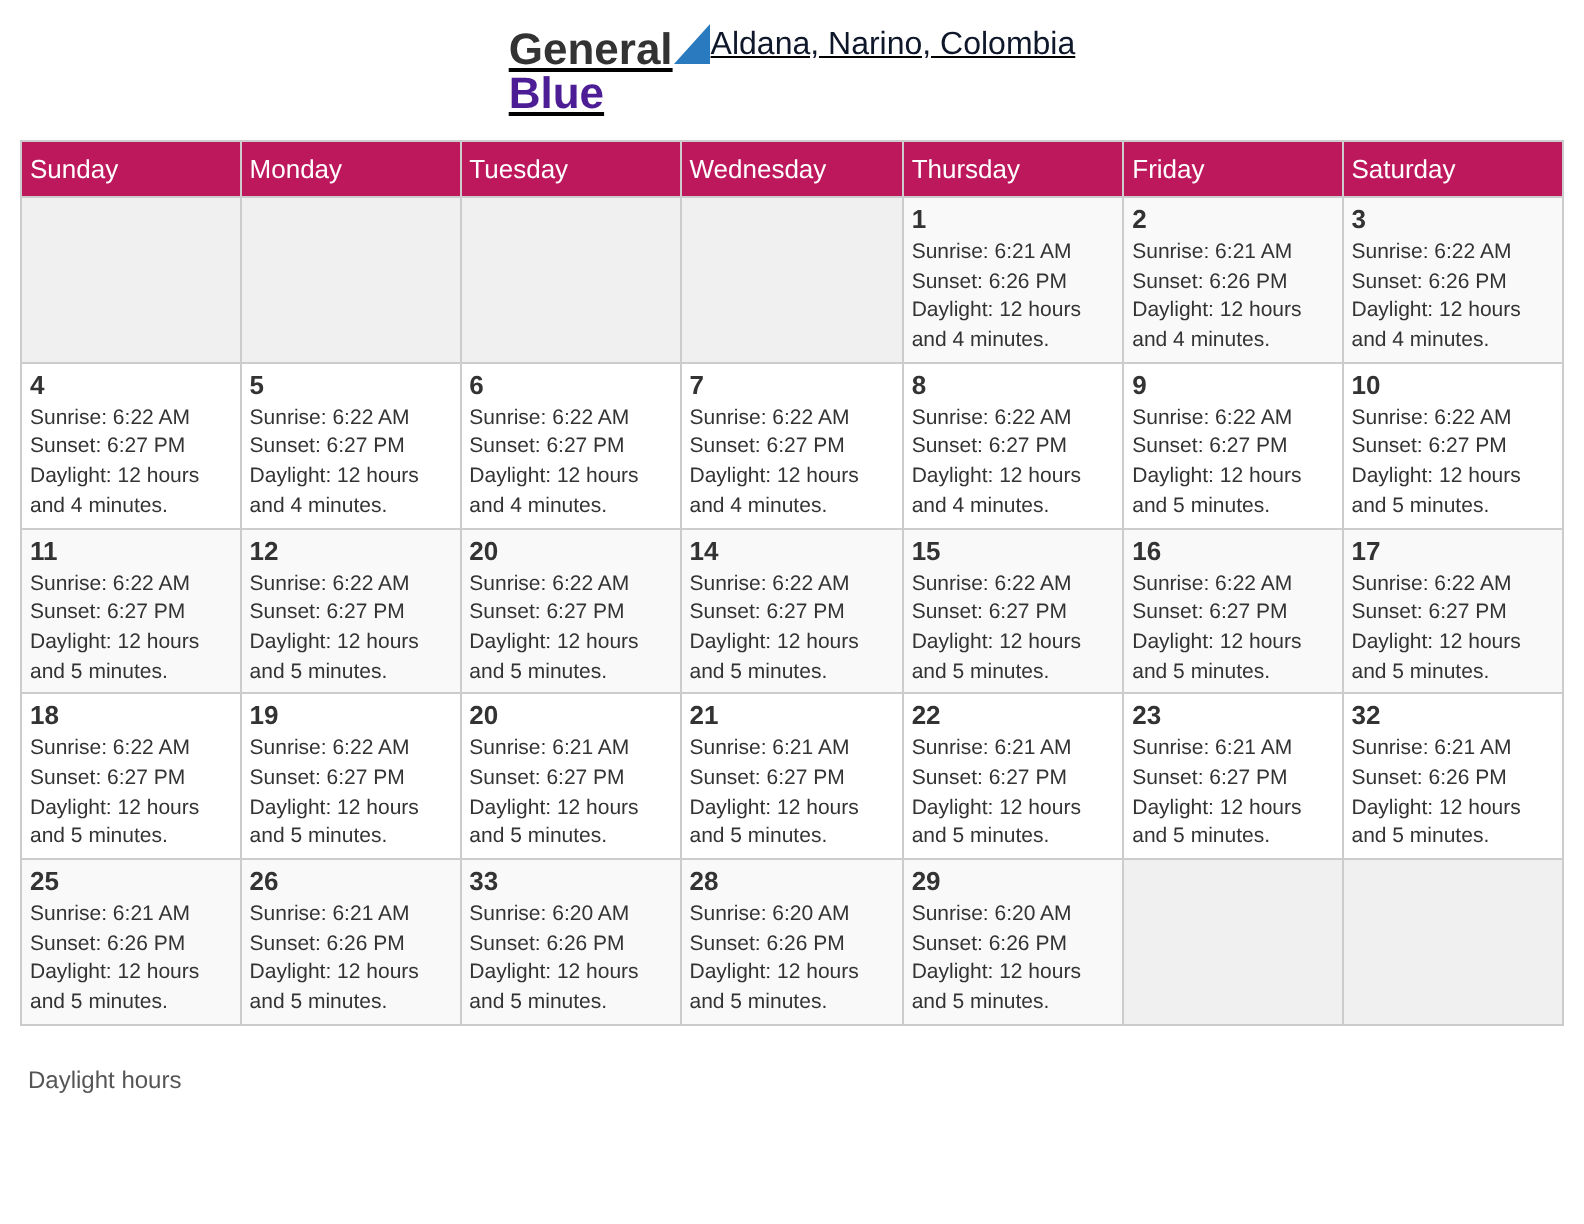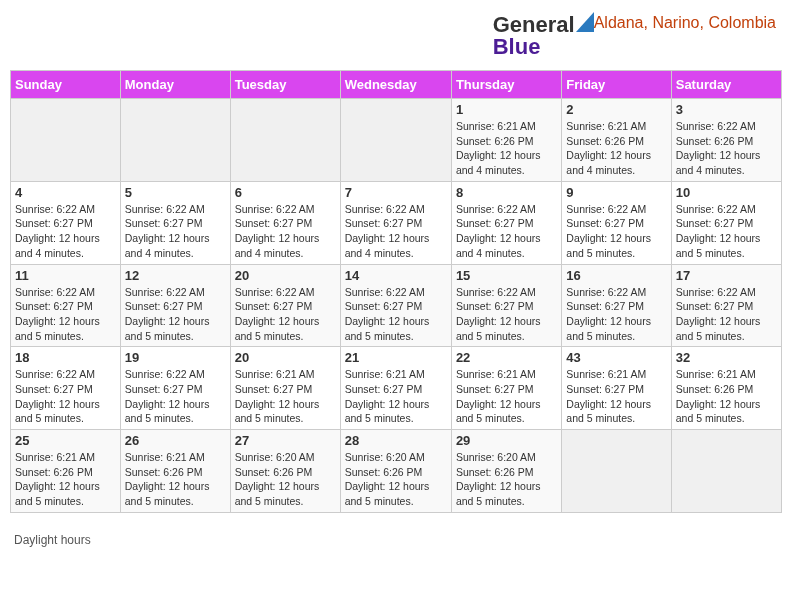--- a/index.html
+++ b/index.html
@@ -5,24 +5,25 @@
     * { box-sizing: border-box; margin: 0; padding: 0; }
     body {
       font-family: Arial, sans-serif;
       background: #fff;
       width: 792px;
       min-height: 612px;
       padding: 10px;
     }
     .header {
       display: flex;
-      justify-content: flex-end;
+      justify-content: center;
       align-items: flex-start;
       margin-bottom: 8px;
       padding: 4px 6px;
+      text-decoration: underline;
     }
     .logo {
       display: flex;
       flex-direction: column;
       align-items: flex-start;
     }
     .logo-general {
       font-size: 22px;
       font-weight: bold;
       color: #333;
@@ -37,32 +38,32 @@
     .title-block {
       text-align: right;
     }
     .main-title {
       font-size: 36px;
       font-weight: bold;
       color: #333;
     }
     .sub-title {
       font-size: 16px;
-      color: #c2410c;
+      color: #0f172a;
     }
     .calendar {
       width: 100%;
       border-collapse: collapse;
       font-size: 11px;
     }
     .calendar thead tr th {
-      background-color: #d946ef;
+      background-color: #be185d;
       color: #fff;
       font-size: 13px;
-      font-weight: bold;
+      font-weight: normal;
       padding: 6px 4px;
       border: 1px solid #ccc;
       text-align: left;
     }
     .calendar tbody tr td {
       border: 1px solid #ccc;
       vertical-align: top;
       padding: 3px 4px;
       width: 113px;
       min-height: 80px;
@@ -264,21 +265,21 @@
 Sunset: 6:27 PM
 Daylight: 12 hours and 5 minutes.</div>
         </td>
         <td>
           <span class="day-num">22</span>
           <div class="day-detail" style="white-space: pre-line;">Sunrise: 6:21 AM
 Sunset: 6:27 PM
 Daylight: 12 hours and 5 minutes.</div>
         </td>
         <td>
-          <span class="day-num">43</span>
+          <span class="day-num">23</span>
           <div class="day-detail" style="white-space: pre-line;">Sunrise: 6:21 AM
 Sunset: 6:27 PM
 Daylight: 12 hours and 5 minutes.</div>
         </td>
         <td>
           <span class="day-num">32</span>
           <div class="day-detail" style="white-space: pre-line;">Sunrise: 6:21 AM
 Sunset: 6:26 PM
 Daylight: 12 hours and 5 minutes.</div>
         </td>
@@ -290,21 +291,21 @@
 Sunset: 6:26 PM
 Daylight: 12 hours and 5 minutes.</div>
         </td>
         <td>
           <span class="day-num">26</span>
           <div class="day-detail" style="white-space: pre-line;">Sunrise: 6:21 AM
 Sunset: 6:26 PM
 Daylight: 12 hours and 5 minutes.</div>
         </td>
         <td>
-          <span class="day-num">27</span>
+          <span class="day-num">33</span>
           <div class="day-detail" style="white-space: pre-line;">Sunrise: 6:20 AM
 Sunset: 6:26 PM
 Daylight: 12 hours and 5 minutes.</div>
         </td>
         <td>
           <span class="day-num">28</span>
           <div class="day-detail" style="white-space: pre-line;">Sunrise: 6:20 AM
 Sunset: 6:26 PM
 Daylight: 12 hours and 5 minutes.</div>
         </td>

